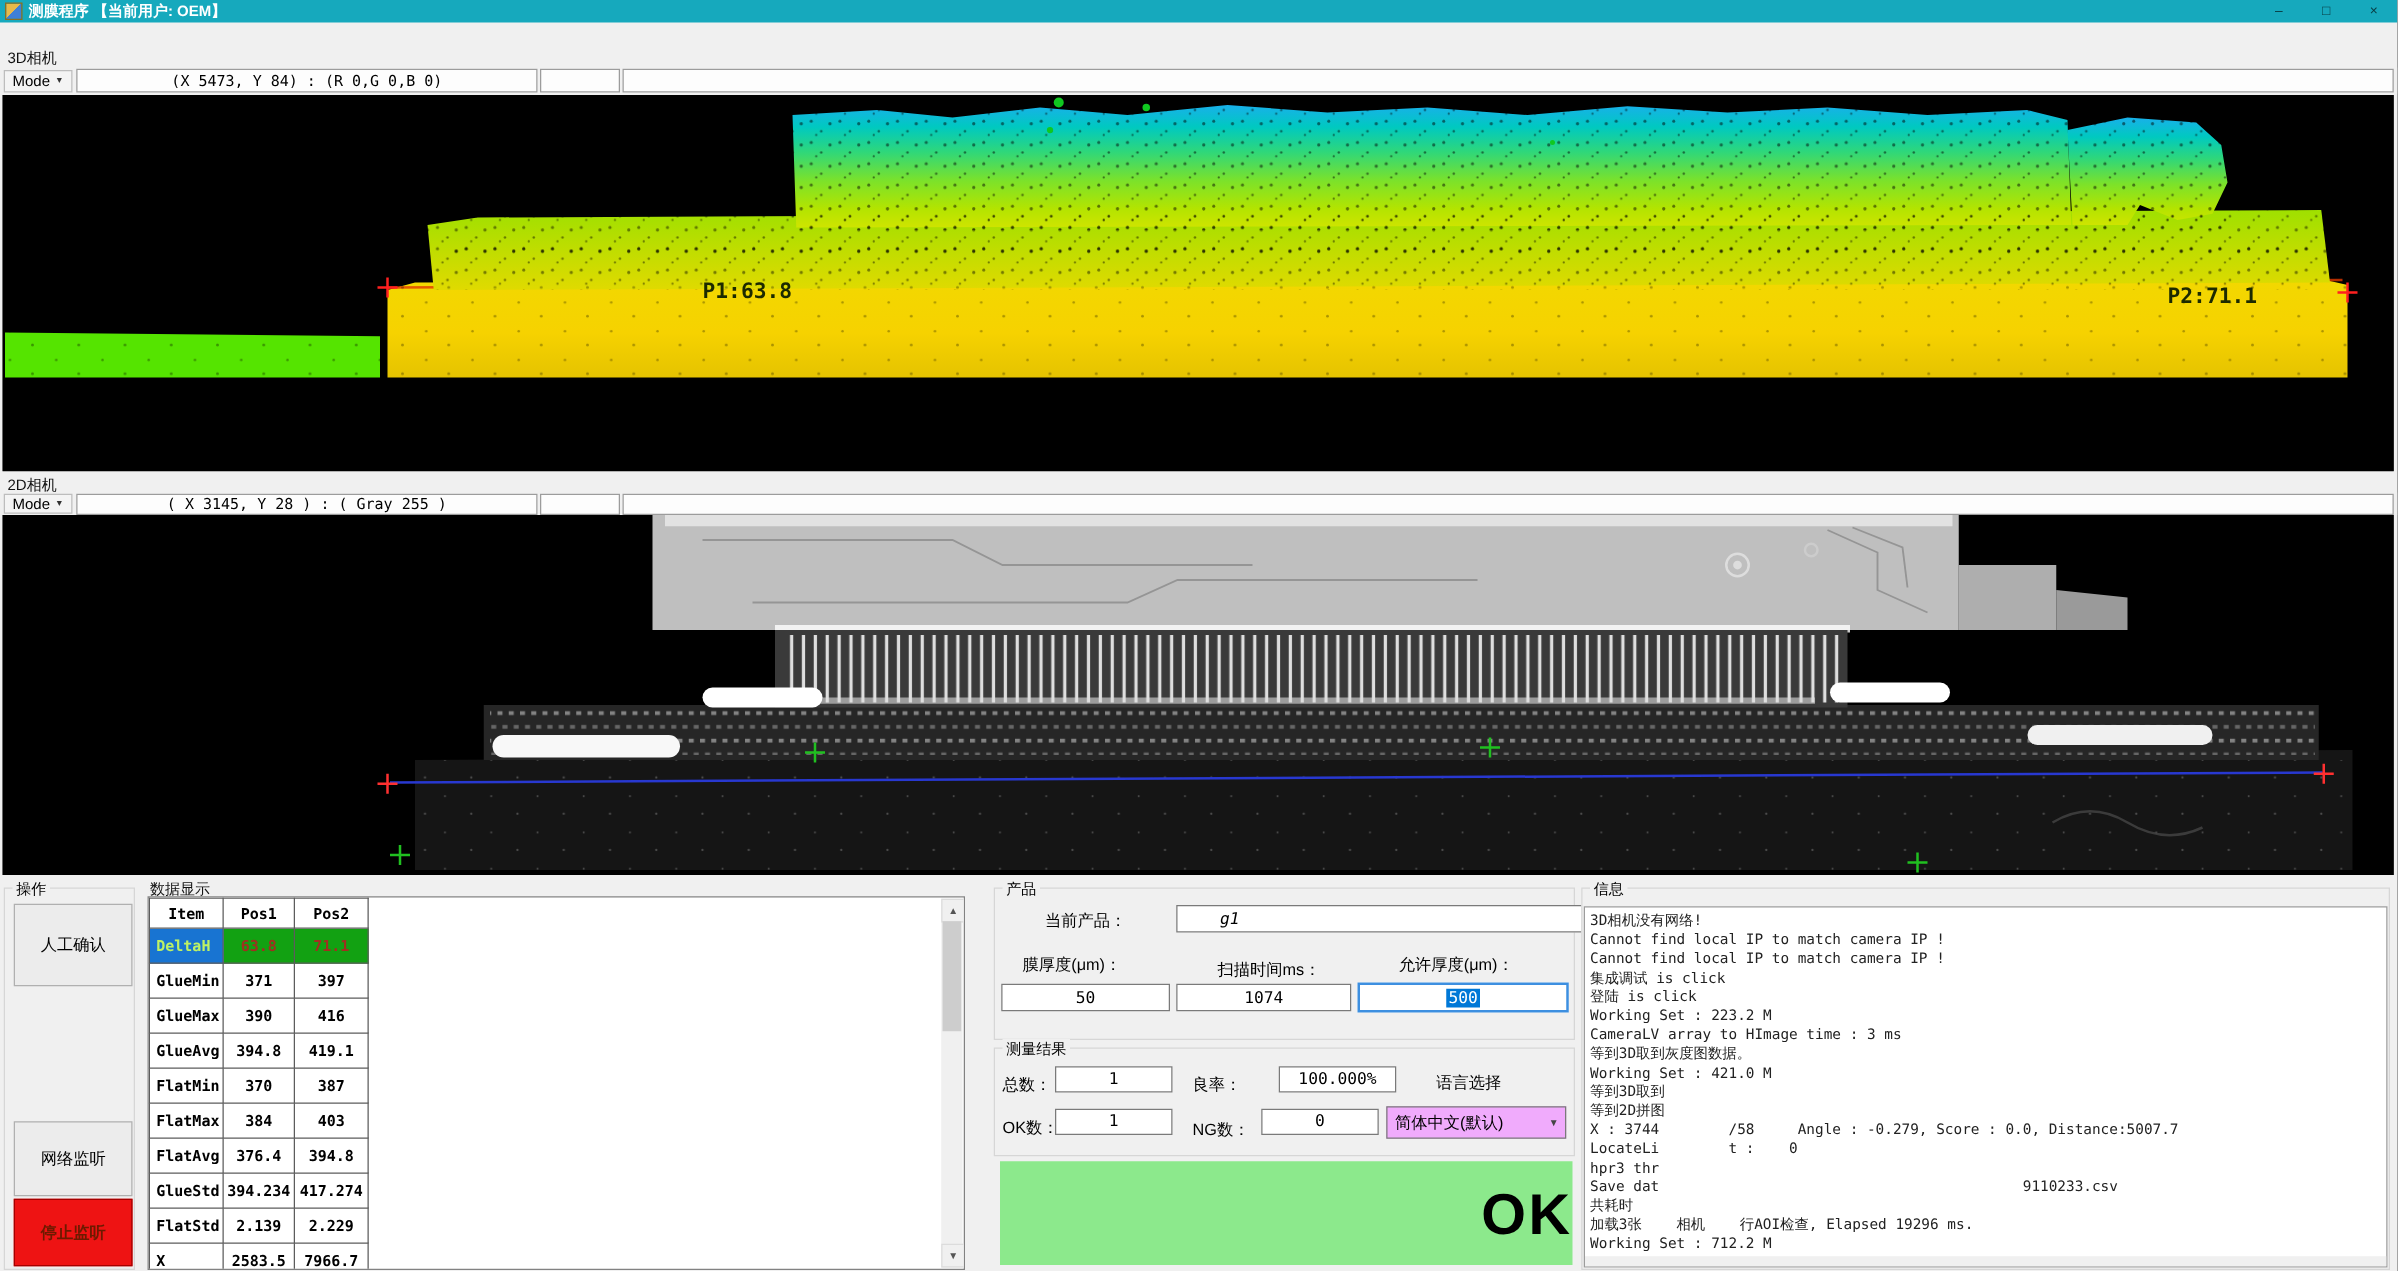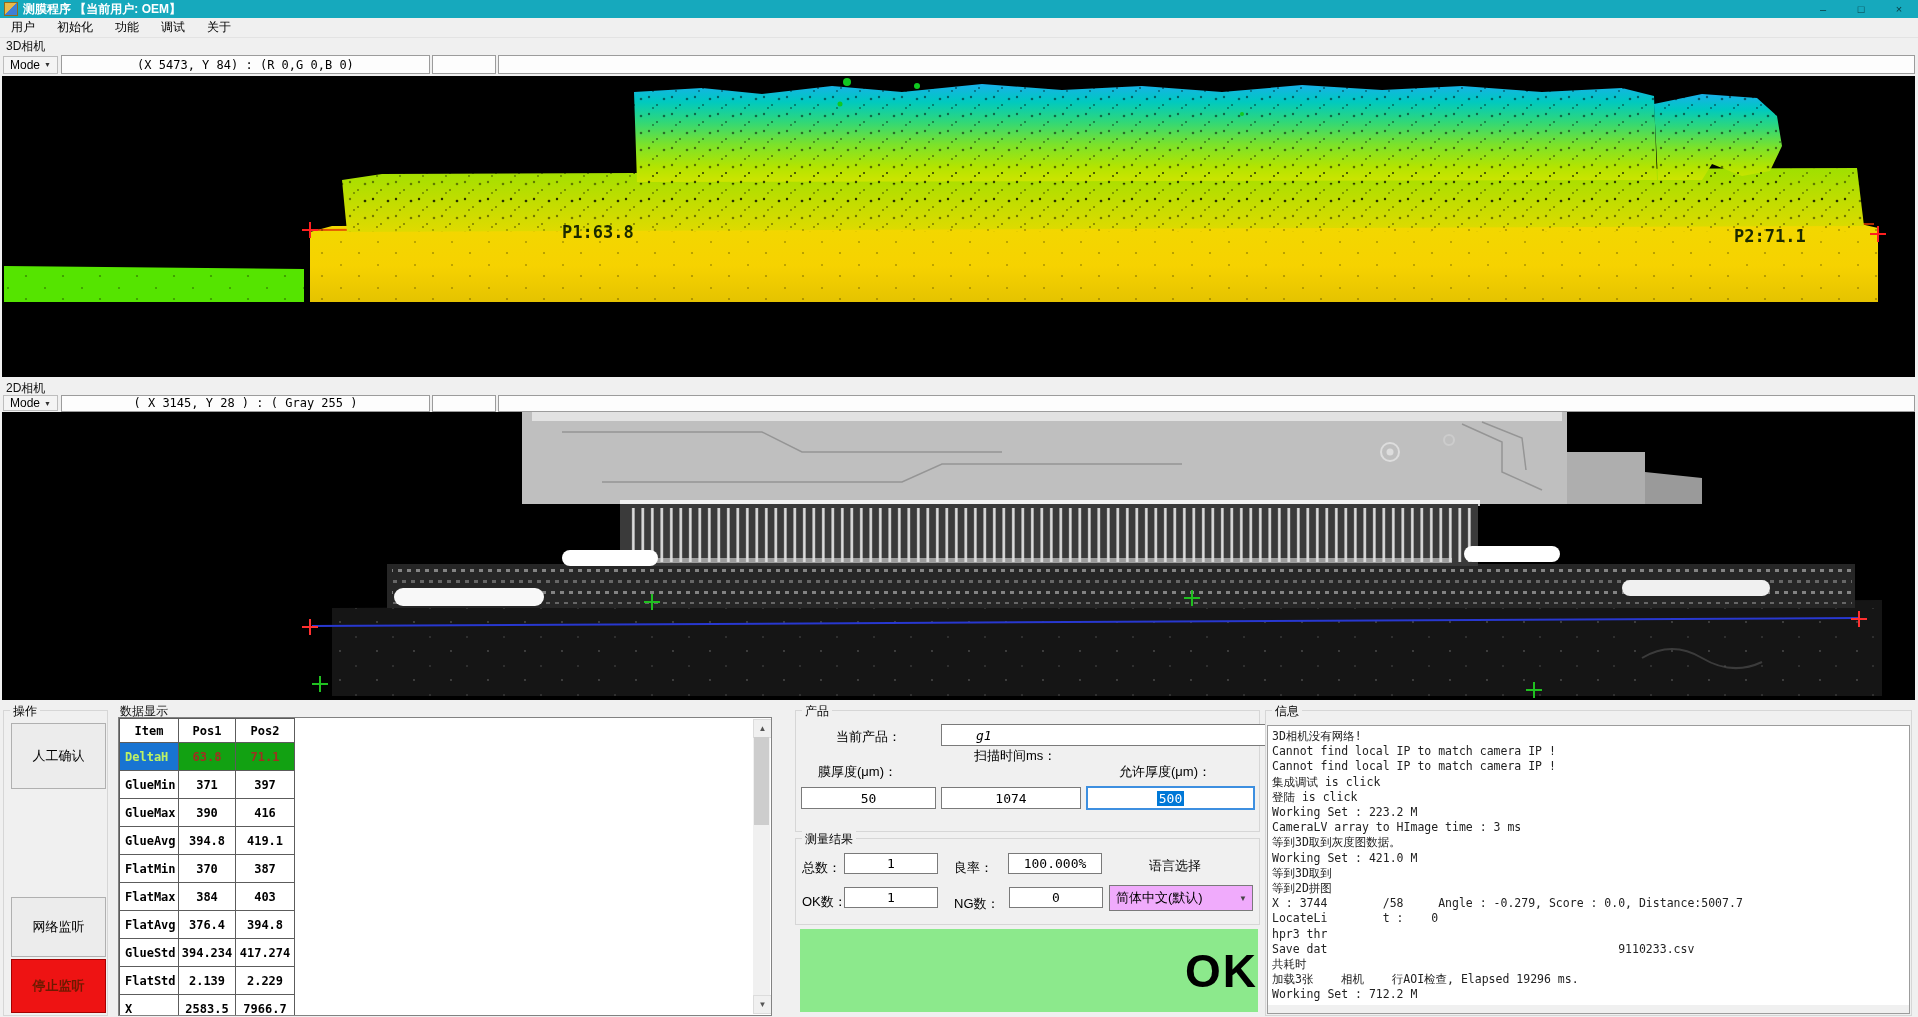--- a/index.html
+++ b/index.html
@@ -86,27 +86,20 @@
   <div class="abs titlebar">
     <div class="appicon"></div>
     <div class="title-text">测膜程序 【当前用户: OEM】</div>
     <div class="wincontrols">
       <div class="winbtn">–</div>
       <div class="winbtn">□</div>
       <div class="winbtn">×</div>
     </div>
   </div>
 
-  <div class="abs menubar">
-      <div class="menuitem">用户</div>
-      <div class="menuitem">初始化</div>
-      <div class="menuitem">功能</div>
-      <div class="menuitem">调试</div>
-      <div class="menuitem">关于</div>
-    </div>
 
   <div class="abs seclabel" style="left:6px;top:38px;">3D相机</div>
   <div class="abs modebar" style="top:54px;height:21px;">
     <div class="modebtn">
       <span>Mode</span>
       <span class="arr">▼</span>
     </div>
     <div class="sbox" style="width:367px;margin-left:3px;">(X 5473, Y 84) : (R 0,G 0,B 0)</div>
     <div class="sbox small"></div>
     <div class="sbox long"></div>
@@ -312,35 +305,35 @@
       <div class="vthumb"></div>
       <div class="varrow" style="bottom:0;">▼</div>
     </div>
   </div>
 
   <div class="abs group" style="left:795px;top:710px;width:463px;height:120px;">
     <div class="glabel">产品</div>
     <div class="flabel" style="left:40px;top:17px;">当前产品：</div>
     <div class="tinput leftpad" style="left:145px;top:13px;width:308px;height:20px;">g1</div>
     <div class="flabel" style="left:22px;top:52px;">膜厚度(μm)：</div>
-    <div class="flabel" style="left:178px;top:36px;text-align:center;">扫描时间ms：</div>
+    <div class="flabel" style="left:178px;top:56px;text-align:center;">扫描时间ms：</div>
     <div class="flabel" style="left:323px;top:52px;">允许厚度(μm)：</div>
     <div class="tinput" style="left:5px;top:76px;width:133px;height:20px;">50</div>
     <div class="tinput" style="left:145px;top:76px;width:138px;height:20px;">1074</div>
     <div class="tinput focus" style="left:290px;top:75px;width:165px;height:20px;">
       <span class="selword">500</span>
     </div>
   </div>
 
   <div class="abs group" style="left:795px;top:838px;width:463px;height:85px;">
     <div class="glabel">测量结果</div>
     <div class="flabel" style="left:6px;top:20px;">总数：</div>
     <div class="tinput" style="left:48px;top:14px;width:92px;height:19px;">1</div>
     <div class="flabel" style="left:158px;top:20px;">良率：</div>
-    <div class="tinput" style="left:212px;top:14px;width:92px;height:19px;">100.000%</div>
+    <div class="tinput" style="left:227px;top:14px;width:92px;height:19px;">100.000%</div>
     <div class="flabel" style="left:353px;top:18px;">语言选择</div>
     <div class="flabel" style="left:6px;top:54px;">OK数：</div>
     <div class="tinput" style="left:48px;top:48px;width:92px;height:19px;">1</div>
     <div class="flabel" style="left:158px;top:56px;">NG数：</div>
     <div class="tinput" style="left:213px;top:48px;width:92px;height:19px;">0</div>
     <div class="combo" style="left:313px;top:46px;width:142px;height:24px;">
       <span class="ctext">简体中文(默认)</span>
       <span class="cchev">▼</span>
     </div>
   </div>

